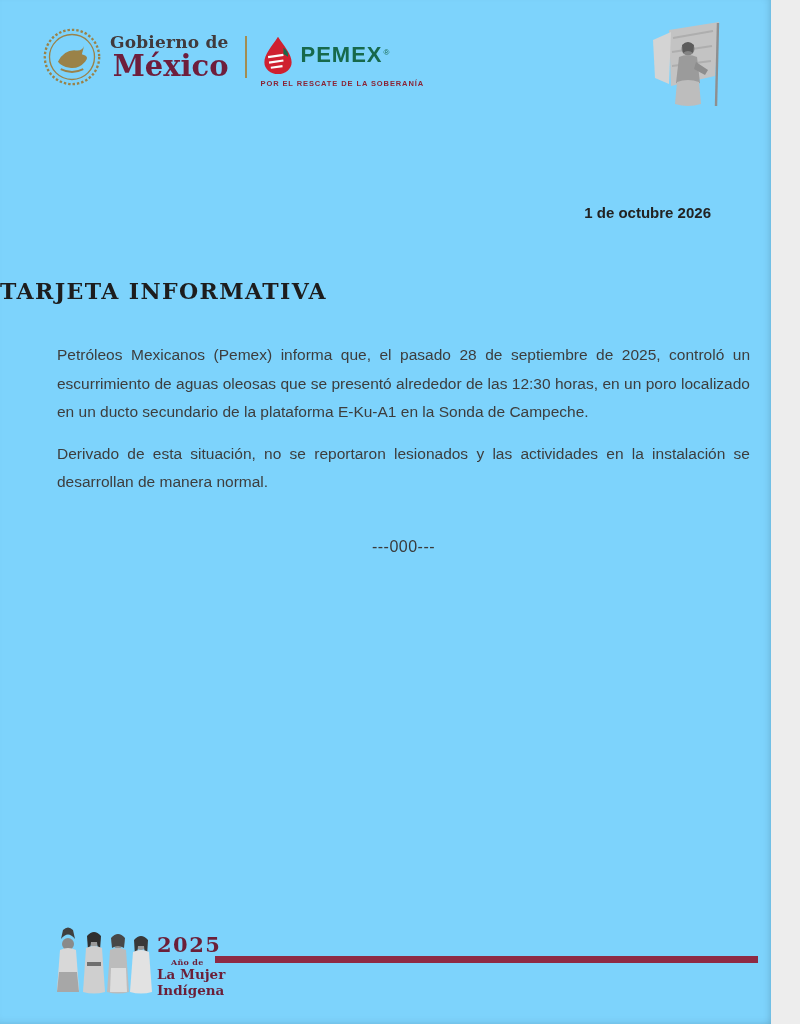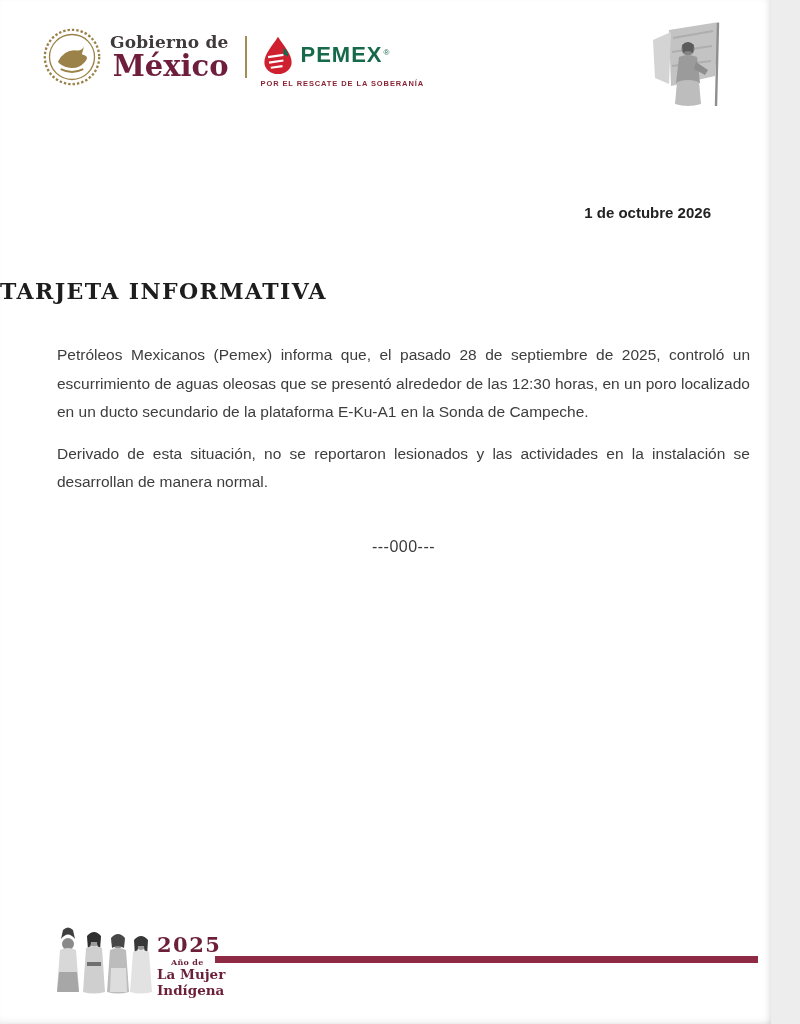--- a/index.html
+++ b/index.html
@@ -1,19 +1,19 @@
 <!DOCTYPE html>
 <html><head>
 <meta charset="utf-8">
 <style>
   * { margin:0; padding:0; box-sizing:border-box; }
   html,body { width:800px; height:1024px; }
   body { background:#ededed; font-family:"Liberation Sans", sans-serif; }
   .page {
-    position:relative; width:771px; height:1024px; background:#ffffff; overflow:hidden;
+    position:relative; width:771px; height:1024px; background:#7dd3fc; overflow:hidden;
     box-shadow: inset -6px 0 8px -6px rgba(0,0,0,.18), inset 0 -6px 8px -6px rgba(0,0,0,.12);
   }
 
   
   .header { position:absolute; top:26px; left:42px; display:flex; align-items:center; }
   .gob-logo { display:flex; align-items:center; }
   .seal { width:60px; height:62px; }
   .gob-text { margin-left:8px; line-height:1; }
   .gob-line1 { font-family:"DejaVu Serif", serif; font-weight:bold; font-size:17px; color:#413a3c; letter-spacing:.2px; display:block; }
   .gob-line2 { font-family:"DejaVu Serif", serif; font-weight:bold; font-size:29px; color:#6e1e3c; display:block; margin-top:1px;text-align:right; }

